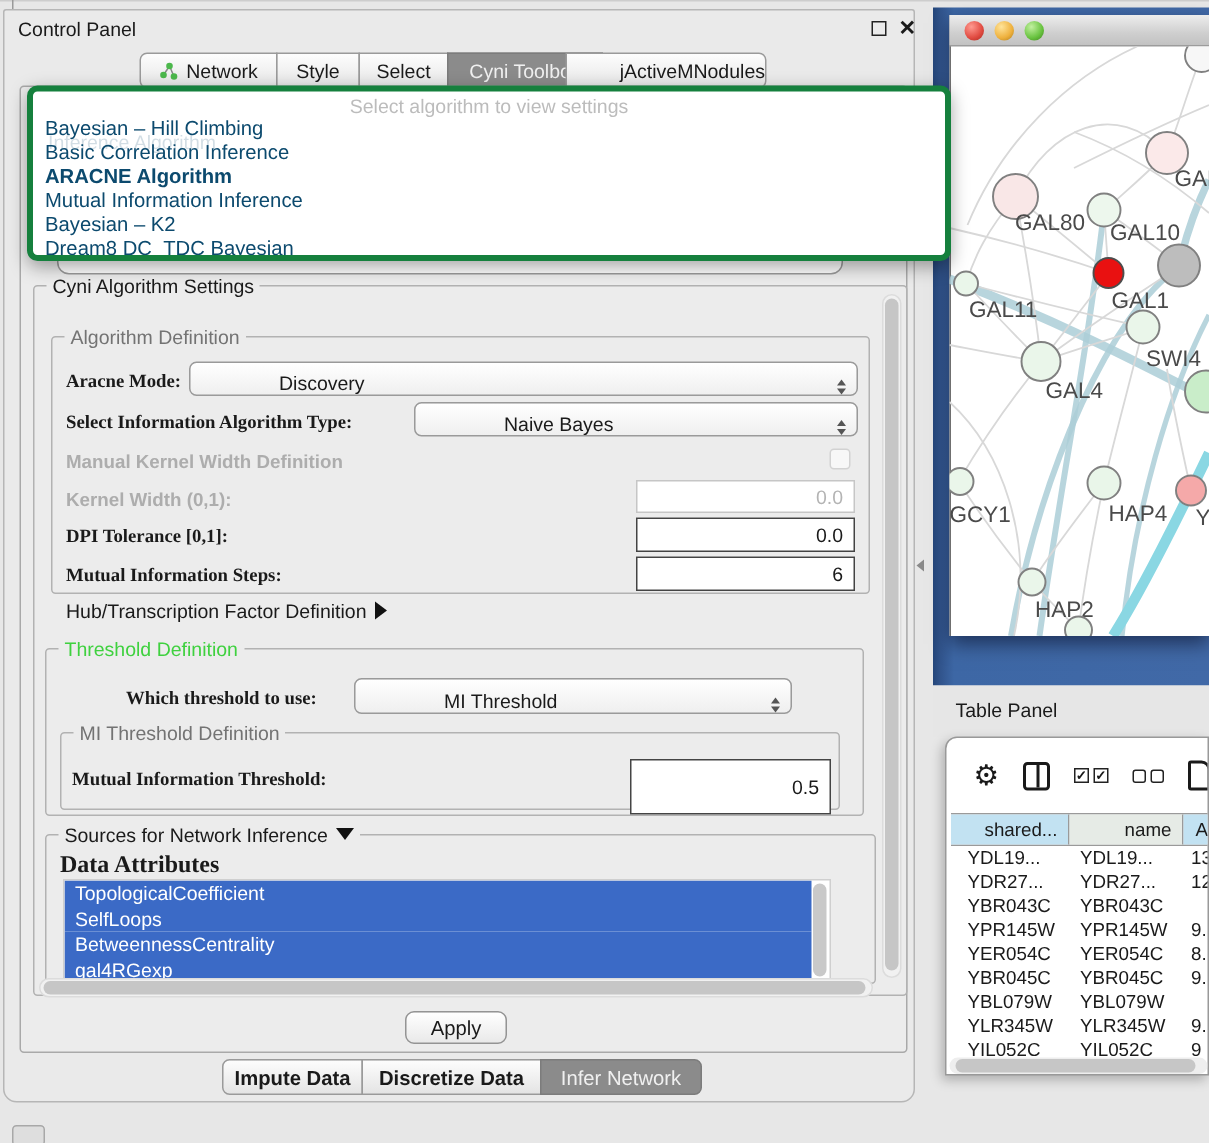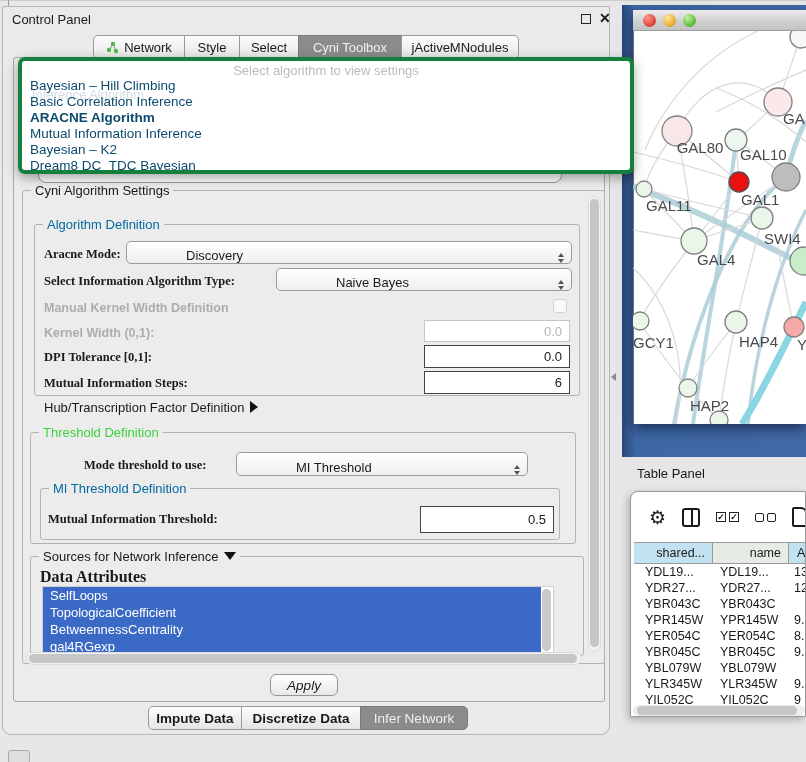--- a/index.html
+++ b/index.html
@@ -39,21 +39,21 @@
   .ring-frag { left:548px; top:110px; width:30px; height:30px; background:#fff;
                border:2px solid #84abdc; border-radius:7px; box-shadow:0 0 5px #6f9fd8; z-index:35; }
   .bg-combo { left:38px; top:150px; width:524px; height:33px; background:#fff;
               border:1px solid #9b9b9b; border-radius:8px; z-index:30; overflow:hidden; }
   .bg-combo span { position:absolute; left:12px; top:8px; font-size:13px; color:#9a9a9a; }
 
   
   .grp { position:absolute; border:1px solid #b2b2b2; border-radius:3px; }
   .grp-ttl { position:absolute; top:-8px; left:8px; background:#ececec; padding:0 4px;
              font-size:13px; white-space:nowrap; }
-  .blue  { color:#0369a1; }
+  .blue  { color:#737373; }
   .green { color:#3fd13f; }
 
   .blbl { position:absolute; font-size:12.5px; font-weight:bold; white-space:nowrap;font-family:Liberation Serif, serif; }
   .glbl { position:absolute; font-size:12.5px; font-weight:bold; color:#adadad; white-space:nowrap; }
   .plainlbl { position:absolute; font-size:13px; white-space:nowrap; }
 
   .combo { position:absolute; border:1px solid #9a9a9a; border-radius:5px;
            background:linear-gradient(#ffffff,#efefef); display:flex; align-items:flex-end;padding-left:48px; }
   .combo .val { padding-left:11px; font-size:13px; }
   .spin { margin-left:auto; margin-right:7px; display:flex; flex-direction:column;
@@ -87,21 +87,21 @@
              border:1px solid #dcdcdc; border-radius:7px; }
   .vthumb { position:absolute; left:1px; top:2px; width:9px; height:448px;
             background:#c6c6c6; border-radius:5px; }
   .hscroll { left:26px; top:652px; width:556px; height:13px; background:#f1f1f1;
              border:1px solid #dcdcdc; border-radius:7px; }
   .hthumb { position:absolute; left:2px; top:1px; width:548px; height:9px;
             background:#c6c6c6; border-radius:5px; }
 
   .apply { left:270px; top:674px; width:68px; height:22px; border:1px solid #949494;
            border-radius:6px; background:linear-gradient(#ffffff,#e9e9e9);
-           font-size:13.5px; display:flex; align-items:center; justify-content:center;font-style:italic; }
+           font-size:13.5px; display:flex; align-items:center; justify-content:center; }
 
   .btab { position:absolute; top:706px; height:24px; border:1px solid #9a9a9a;
           background:linear-gradient(#fdfdfd,#e4e4e4); font-size:13.5px; font-weight:bold;
           display:flex; align-items:center; justify-content:center; }
   .btab.sel { background:#8b8b8b; color:#f0f0f0; font-weight:normal; border-color:#7c7c7c; }
 
   .divider-arrow { left:611px; top:373px; width:0; height:0; border-top:4px solid transparent;
                    border-bottom:4px solid transparent; border-right:5px solid #8a8a8a; }
   .corner-btn { left:8px; top:750px; width:22px; height:14px; border:1px solid #a8a8a8;
                 border-radius:3px; background:#dedede; }
@@ -182,21 +182,21 @@
   </div>
   <div class="tab" style="left:184px; width:56px;">
     <span>Style</span>
   </div>
   <div class="tab" style="left:239px; width:60px;">
     <span>Select</span>
   </div>
   <div class="tab sel" style="left:298px; width:104px;">
     <span>Cyni Toolbox</span>
   </div>
-  <div class="tab last" style="left:401px; width:118px;">
+  <div class="tab last" style="left:377px; width:134px;justify-content:flex-end;">
     <span>jActiveMNodules</span>
   </div>
 
   <div class="abs content-panel"></div>
 
   <div class="abs ring-frag"></div>
   <div class="abs bg-combo">
     <span>gal-filtered.sif default node</span>
   </div>
 
@@ -251,44 +251,44 @@
     <span>6</span>
   </div>
 
   <div class="plainlbl" style="left:44px; top:400px;text-align:right;">
     <span>Hub/Transcription Factor Definition</span><span class="tri-right"></span>
   </div>
 
   <div class="grp" style="left:30px; top:432px; width:546px; height:112px;">
     <span class="grp-ttl green">Threshold Definition</span>
   </div>
-  <div class="blbl" style="left:84px; top:458px;">Mode threshold to use:</div>
+  <div class="blbl" style="left:84px; top:458px;">Which threshold to use:</div>
   <div class="combo" style="left:236px; top:452px; width:292px; height:24px;">
     <span class="val">MI Threshold</span>
     <span class="spin">
         <i class="up"></i>
         <i class="dn"></i>
       </span>
   </div>
   <div class="grp" style="left:40px; top:488px; width:520px; height:52px;">
     <span class="grp-ttl blue">MI Threshold Definition</span>
   </div>
   <div class="blbl" style="left:48px; top:512px;">Mutual Information Threshold:</div>
-  <div class="tfield" style="left:420px; top:506px; width:134px; height:27px;">
+  <div class="tfield" style="left:420px; top:506px; width:134px; height:37px;">
     <span>0.5</span>
   </div>
 
   <div class="grp" style="left:30px; top:556px; width:554px; height:100px;">
     <span class="grp-ttl"><span>Sources for Network Inference</span><span class="tri-down"></span></span>
   </div>
   <div class="blbl" style="left:40px; top:568px; font-size:16px;">Data Attributes</div>
   <div class="abs attr-list" id="attr-list">
     <div class="attr-sb"></div>
-  <div class="attr-item">SelfLoops</div>
-      <div class="attr-item">TopologicalCoefficient</div>
+  <div class="attr-item">TopologicalCoefficient</div>
+      <div class="attr-item">SelfLoops</div>
       <div class="attr-item">BetweennessCentrality</div>
       <div class="attr-item">gal4RGexp</div>
     </div>
 
   <div class="abs vscroll">
     <div class="vthumb"></div>
   </div>
   <div class="abs hscroll">
     <div class="hthumb"></div>
   </div>

